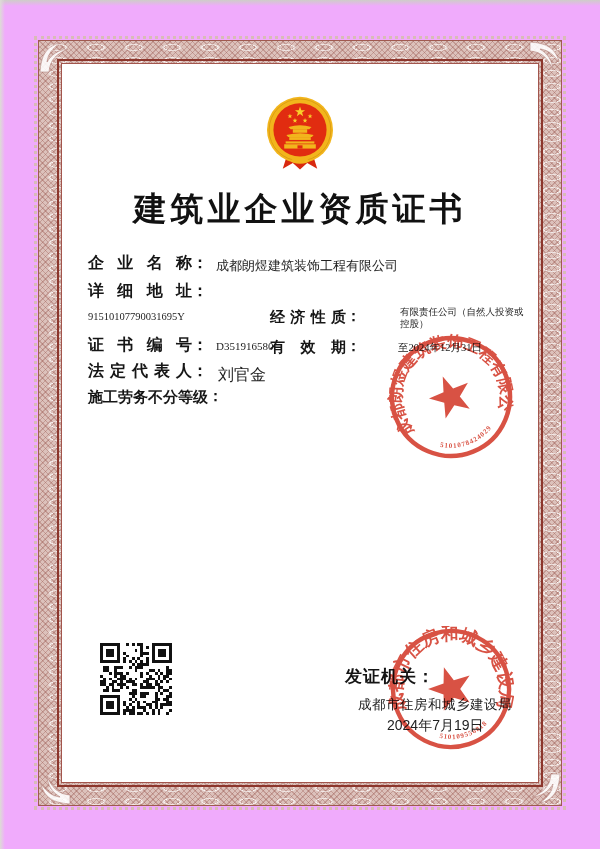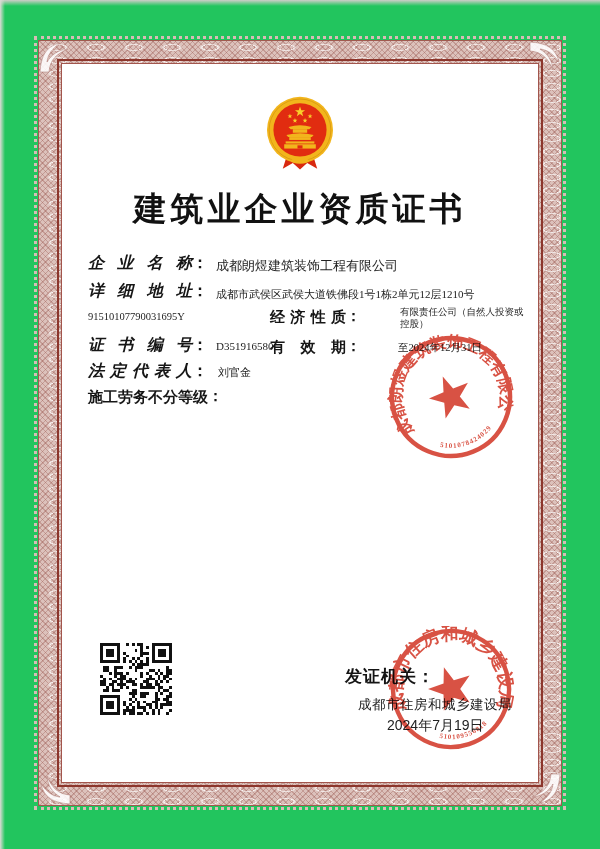--- a/index.html
+++ b/index.html
@@ -1,18 +1,18 @@
 <!DOCTYPE html>
 <html><head>
 <meta charset="utf-8">
 <style>
   * { margin:0; padding:0; box-sizing:border-box; }
   html,body { width:600px; height:849px; }
   body { font-family:"Liberation Sans", sans-serif; background:#e9e7e2; }
-  .page { position:relative; width:600px; height:849px; background:#22c55e; overflow:hidden; }
+  .page { position:relative; width:600px; height:849px; background:#f0abfc; overflow:hidden; }
   .scan-edge-top { position:absolute; left:0; top:0; width:100%; height:6px;
     background:linear-gradient(#cfcdc8, rgba(255,255,255,0)); }
   .scan-edge-left { position:absolute; left:0; top:0; width:5px; height:100%;
     background:linear-gradient(90deg,#dddbd6, rgba(255,255,255,0)); }
 
   
   .frame-outer { position:absolute; left:38px; top:40px; width:524px; height:766px;
     border:1px solid #a05a50;
     outline:3px dotted #d8bcb6; outline-offset:1px;
     background-color:#dcc1bb;
@@ -31,21 +31,21 @@
   .corner.bl { left:-1px; bottom:-1px; transform:rotate(270deg); }
 
   .emblem { position:absolute; left:264px; top:94px; width:72px; height:84px; }
 
   .title { position:absolute; left:0; top:187px; width:100%; text-align:center;
     font-family:"Liberation Serif", serif; font-weight:bold; font-size:33px;
     letter-spacing:4px; color:#111; }
 
   .row { position:absolute; left:88px; display:flex; align-items:flex-start; }
   .lab { display:inline-block; width:104px; font-weight:bold; font-size:16px; color:#161616;
-    text-align:justify; text-align-last:justify; line-height:1.15;font-style:italic; }
+    text-align:justify; text-align-last:justify; line-height:1.15; }
   .lab-r { display:inline-block; width:76px; font-weight:bold; font-size:15px; color:#161616;
     text-align:justify; text-align-last:justify; line-height:1.15; }
   .colon { font-weight:bold; font-size:16px; color:#161616; line-height:1.1; }
   .val { font-family:"Liberation Serif", serif; color:#222; }
   .minilab { width:90px; font-weight:bold; color:#161616; }
   .minilab .l1 { font-size:8px; line-height:10px; text-align:justify; text-align-last:justify; width:86px; }
   .minilab .l2 { font-size:8px; line-height:10px; white-space:nowrap; }
   .rrow { position:absolute; left:270px; display:flex; }
 
   .qr { position:absolute; left:100px; top:643px; width:72px; height:72px; }
@@ -119,21 +119,20 @@
 
   <div class="row" style="top:254px">
     <span class="lab">企 业 名 称</span>
       <span class="colon">：</span>
     <span class="val" style="font-size:13px; margin:3px 0 0 8px;">成都朗煜建筑装饰工程有限公司</span>
   </div>
 
   <div class="row" style="top:282px">
     <span class="lab">详 细 地 址</span>
       <span class="colon">：</span>
-    <span class="val" style="font-size:11px; margin:5px 0 0 8px;">成都市武侯区武侯大道铁佛段1号1栋2单元12层1210号</span>
   </div>
 
   <div class="row" style="top:304px">
     <span class="val" style="font-size:10.5px; margin:7px 0 0 0;">91510107790031695Y</span>
   </div>
 
   <div class="rrow" style="top:308px">
     <span class="lab-r">经 济 性 质</span>
       <span class="colon" style="font-size:15px">：</span>
   </div>
@@ -147,21 +146,21 @@
 
   <div class="rrow" style="top:338px">
     <span class="lab-r">有 效 期</span>
       <span class="colon" style="font-size:15px">：</span>
   </div>
   <div class="val" style="position:absolute; left:398px; top:341px; font-size:10.5px;">至2024年12月31日</div>
 
   <div class="row" style="top:362px">
     <span class="lab">法 定 代 表 人</span>
       <span class="colon">：</span>
-    <span class="val" style="font-size:11px; margin:3px 0 8px 10px;">刘官金</span>
+    <span class="val" style="font-size:16px; margin:3px 0 8px 10px;">刘官金</span>
   </div>
 
   <div class="row" style="top:388px">
     <span style="font-weight:bold; font-size:15px; color:#161616;">施工劳务不分等级</span>
       <span class="colon" style="font-size:15px">：</span>
   </div>
 
   <div class="qr"><svg id="qrsvg" viewBox="0 0 25 25">
         <rect x="9" y="0" width="1" height="1" fill="#111"></rect>
         <rect x="11" y="0" width="1" height="1" fill="#111"></rect>

